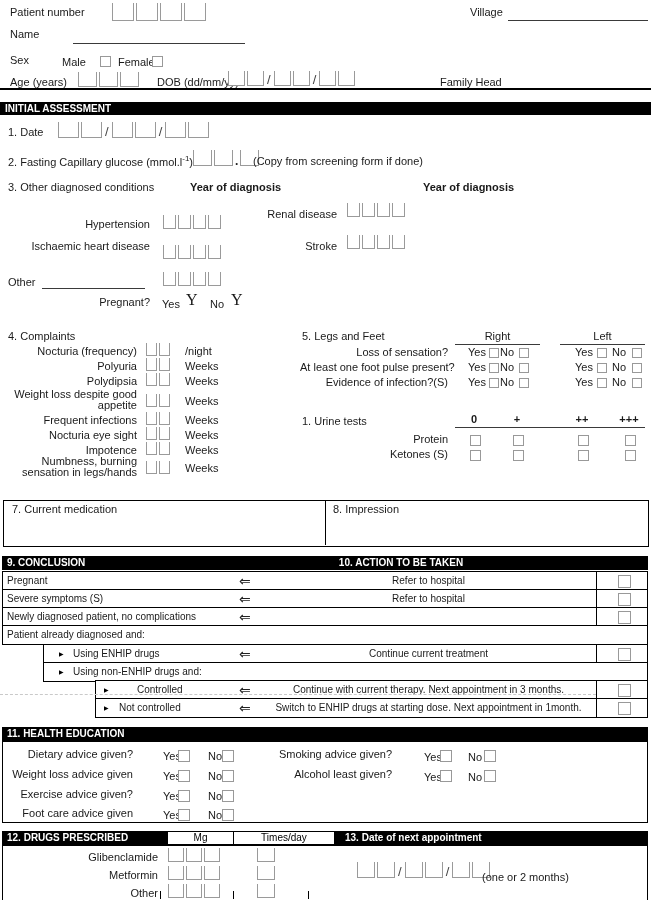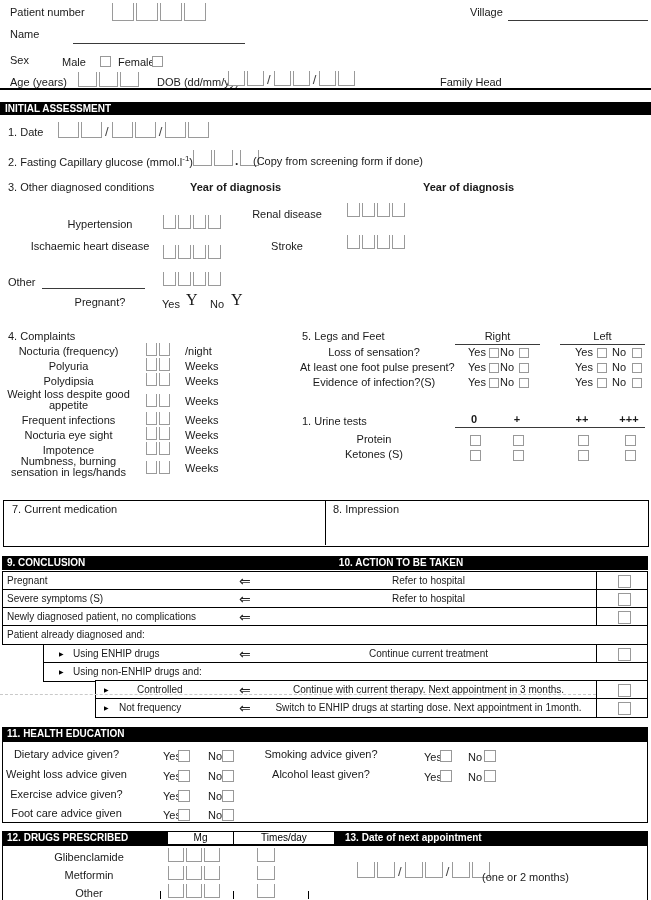--- a/index.html
+++ b/index.html
@@ -1,20 +1,20 @@
 <!DOCTYPE html>
 <html><head>
 <meta charset="utf-8">
 <style>
   html,body{margin:0;padding:0;background:#fff;}
   #page{position:relative;width:651px;height:900px;background:#fff;overflow:hidden;
         font-family:"Liberation Sans","DejaVu Sans",sans-serif;font-size:11px;color:#1a1a1a;}
   .lbl{position:absolute;white-space:nowrap;}
   .wrap{white-space:normal;line-height:11px;}
-  .r{text-align:center;}
+  .r{text-align:right;}
   .c{text-align:center;}
   .b{font-weight:bold;}
   .bar{position:absolute;background:#000;color:#fff;font-weight:bold;font-size:10px;height:13px;line-height:13px;}
   .bar .t{position:absolute;left:5px;top:0;white-space:nowrap;}
   .uline{position:absolute;height:0;border-top:1px solid #3a3a3a;}
   .hline{position:absolute;background:#000;}
   .vline{position:absolute;background:#000;width:1px;}
   .bx{position:absolute;border:1px solid #000;background:#fff;}
   .comb{position:absolute;display:flex;gap:2px;align-items:flex-end;}
   .comb i{display:block;border:1px solid #9a9a9a;border-top:none;background:#fff;}
@@ -331,21 +331,21 @@
     <span class="tri" style="left:8px;top:5px">▶</span>
     <span class="clab" style="left:41px">Controlled</span>
     <span class="arrow" style="left:143px;top:2px">⇐</span>
     <span class="act" style="left:165px">Continue with current therapy. Next appointment in 3 months.</span>
     <span class="cdiv" style="left:500px"></span>
     <span class="ccb" style="left:522px"></span>
   </div>
 
   <div class="crow" style="left:95px;top:698px;width:551px">
     <span class="tri" style="left:8px;top:5px">▶</span>
-    <span class="clab" style="left:23px">Not frequency</span>
+    <span class="clab" style="left:23px">Not controlled</span>
     <span class="arrow" style="left:143px;top:2px">⇐</span>
     <span class="act" style="left:165px">Switch to ENHIP drugs at starting dose. Next appointment in 1month.</span>
     <span class="cdiv" style="left:500px"></span>
     <span class="ccb" style="left:522px"></span>
   </div>
 
   <div class="dash"></div>
 
   <div class="bar" style="left:2px;top:727px;width:646px;height:14px;line-height:14px">
     <span class="t">11. HEALTH EDUCATION</span>

